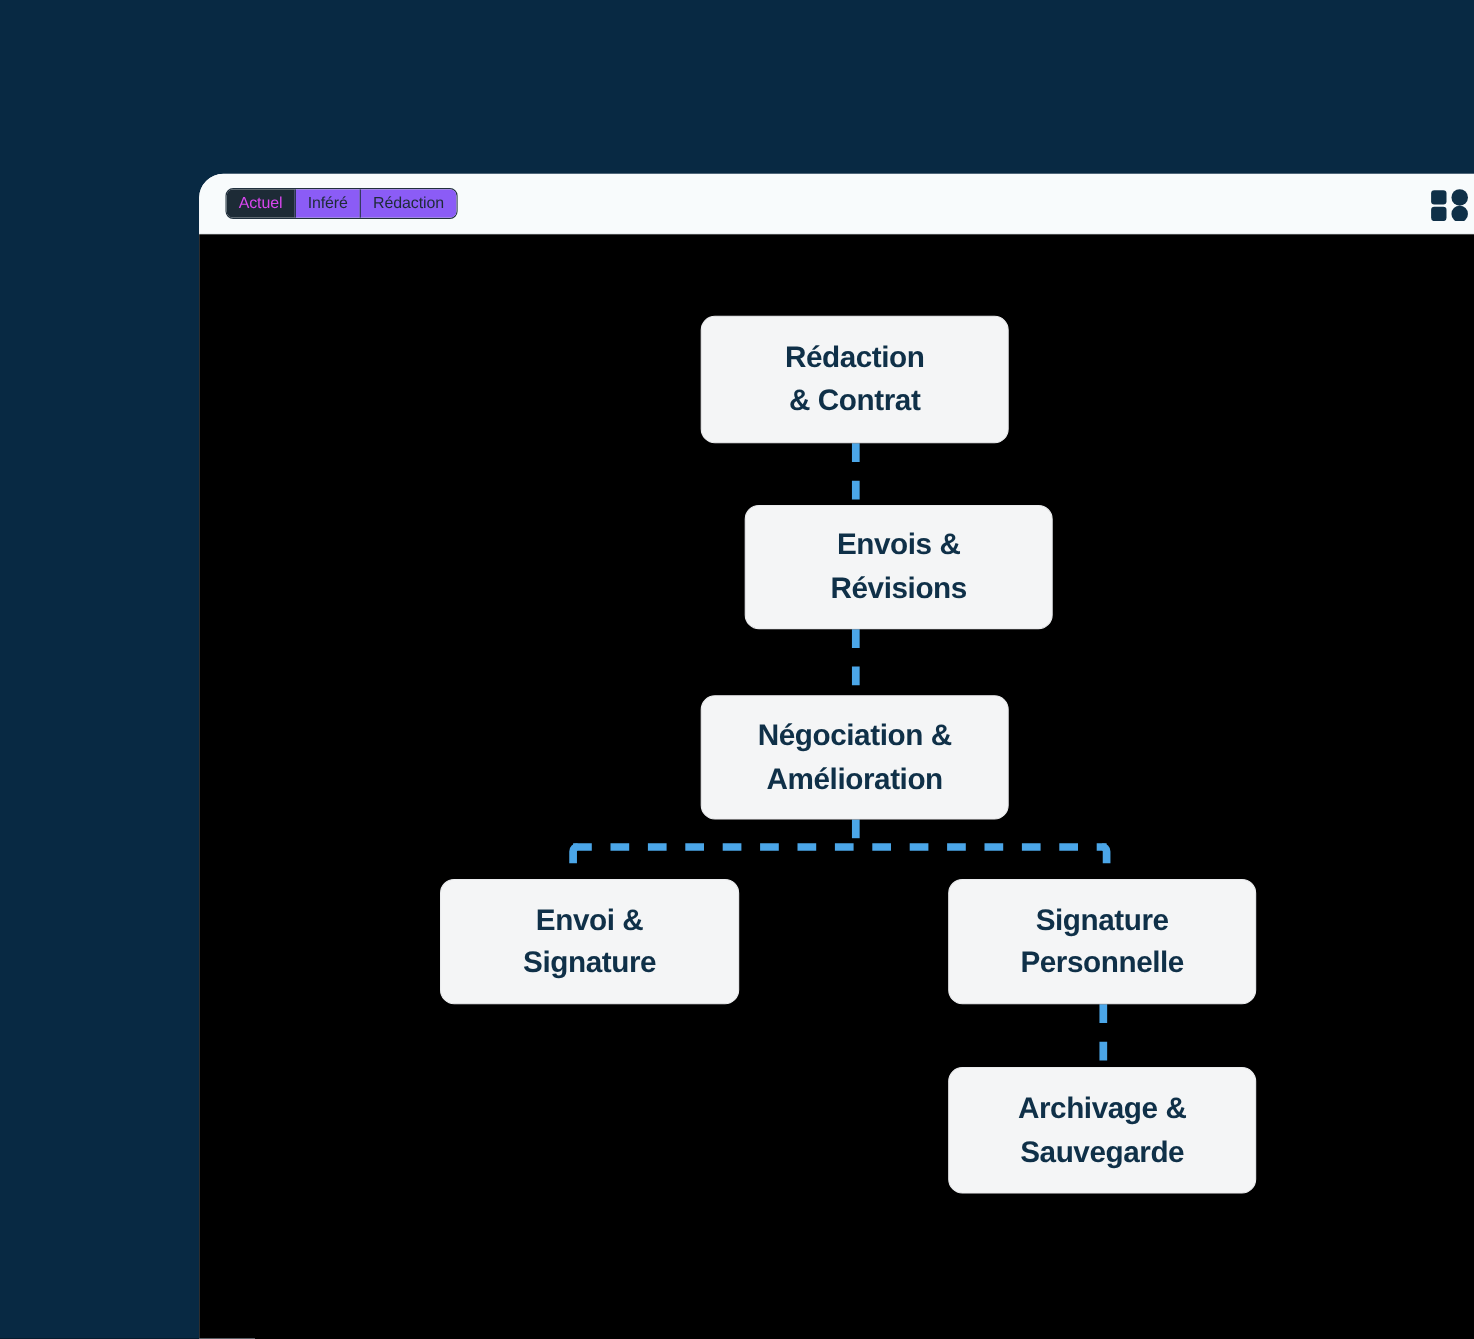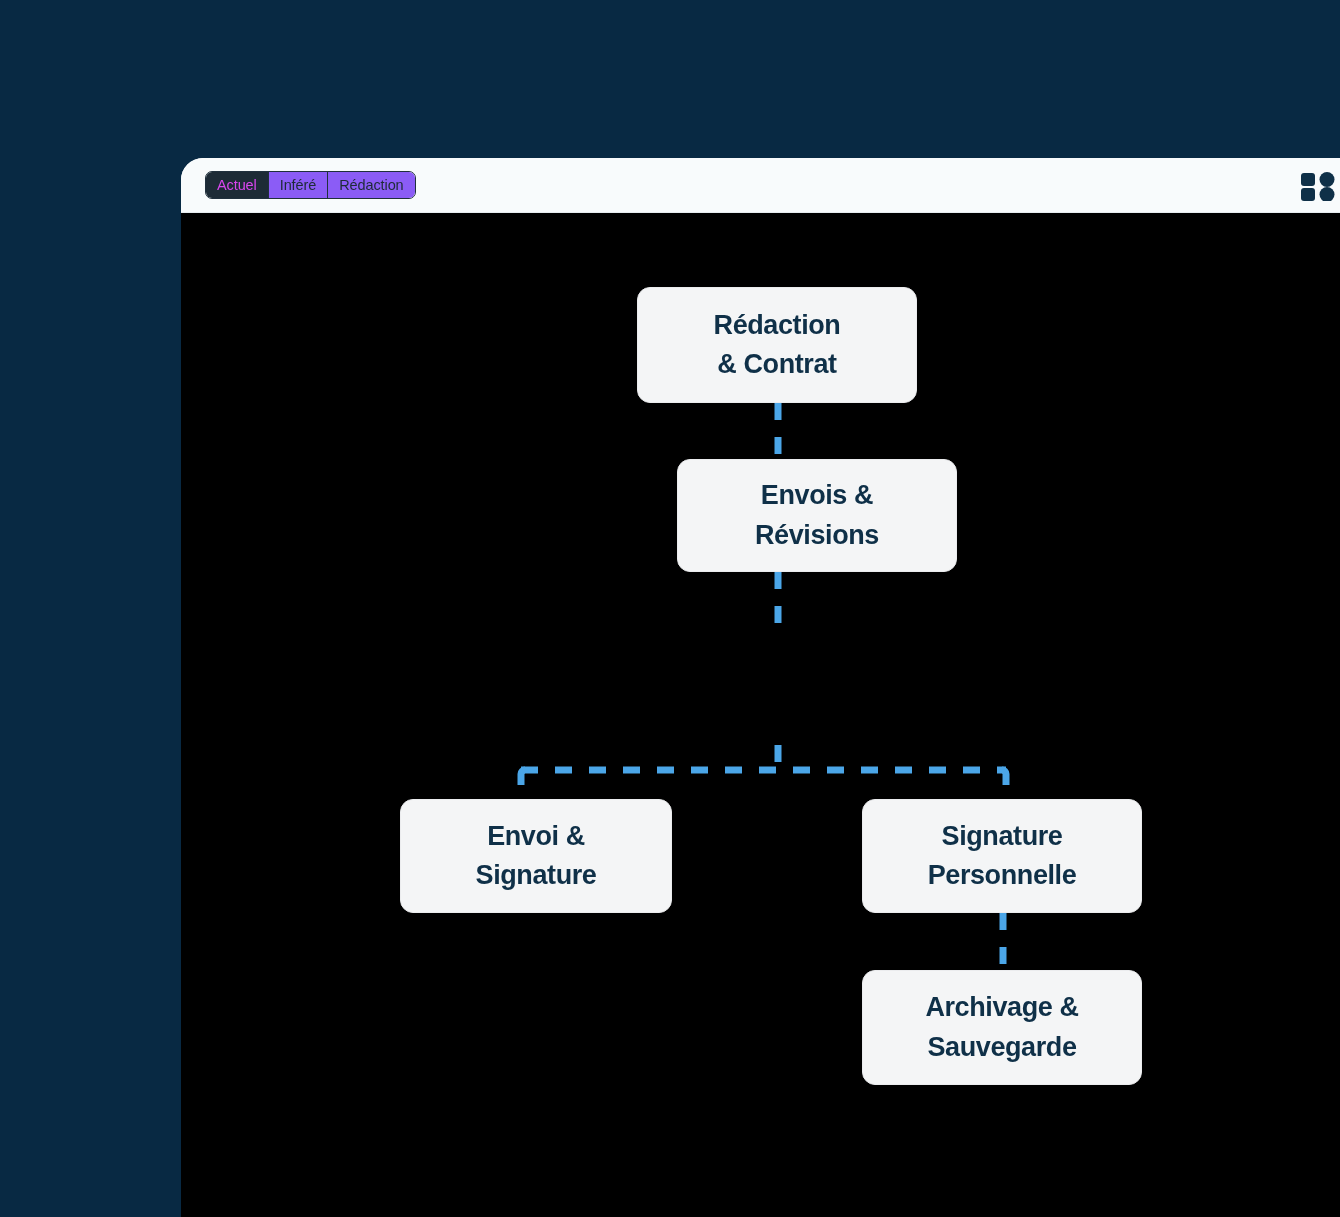--- a/index.html
+++ b/index.html
@@ -159,20 +159,24 @@
     <div class="node" style="left:456px; top:74px; width:280px; height:116px;">
       <span>Rédaction
 &amp; Contrat</span>
     </div>
 
     <div class="node" style="left:456px; top:246px; width:280px; height:113px;margin-left:40px;">
       <span>Envois &amp;
 Révisions</span>
     </div>
 
+    <div class="node" style="left:456px; top:419px; width:280px; height:113px;">
+      <span>Négociation &amp;
+Amélioration</span>
+    </div>
 
     <div class="node" style="left:219px; top:586px; width:272px; height:114px;">
       <span>Envoi &amp;
 Signature</span>
     </div>
 
     <div class="node" style="left:681px; top:586px; width:280px; height:114px;">
       <span>Signature
 Personnelle</span>
     </div>

